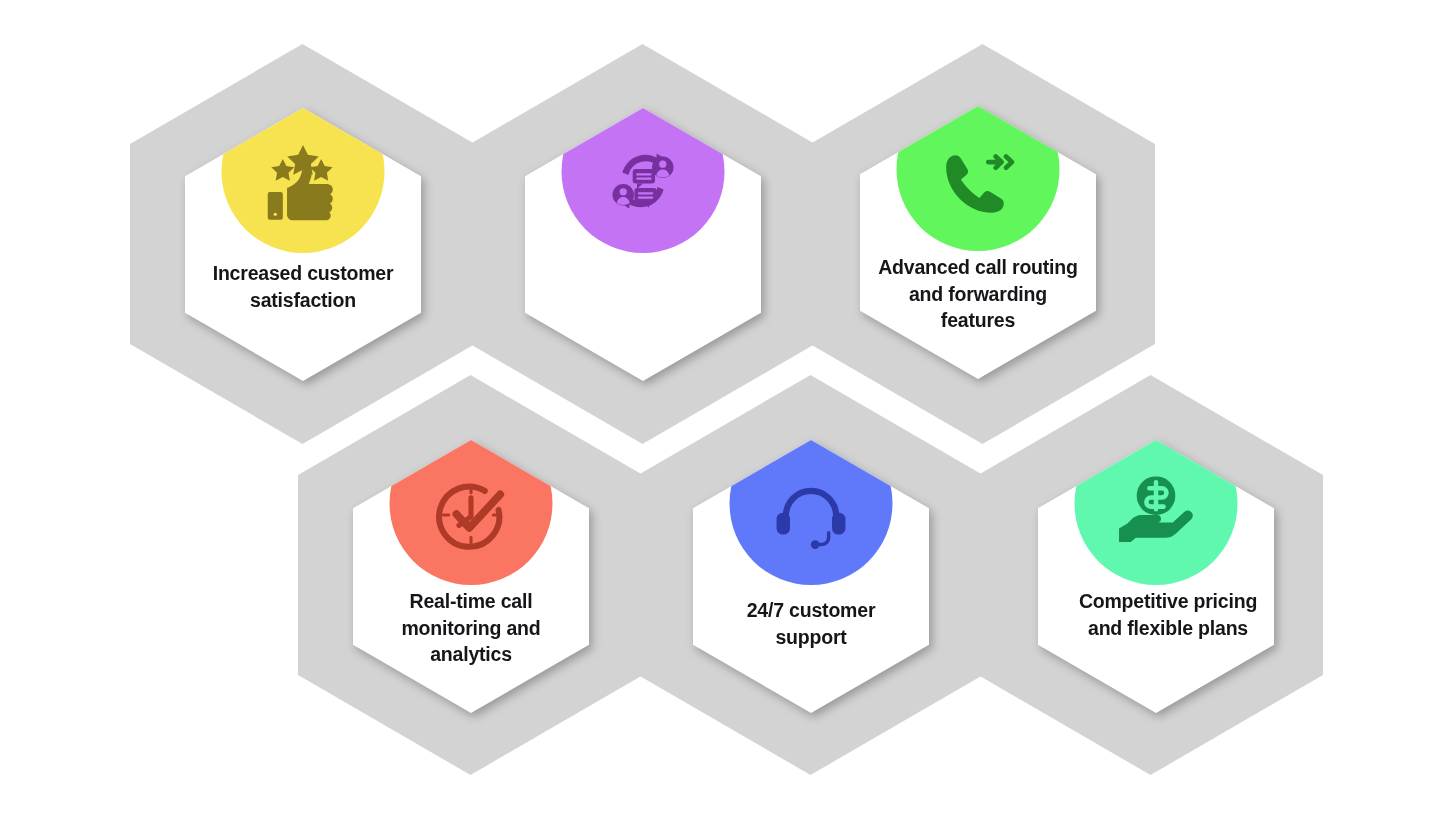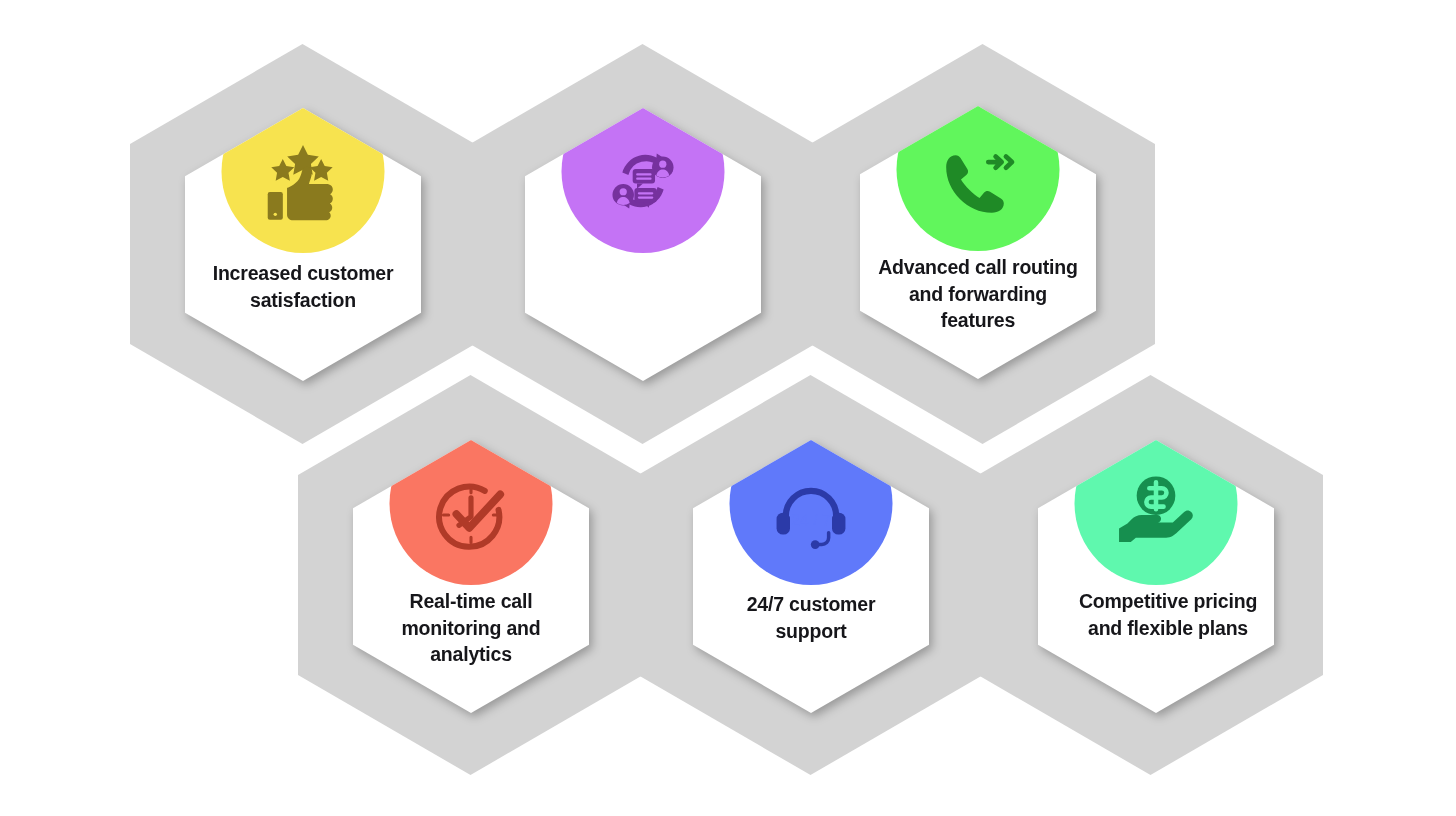--- a/index.html
+++ b/index.html
@@ -174,21 +174,21 @@
       <svg class="hex-icon" style="top:34px; width:84px; height:84px;" viewBox="0 0 100 100">
         <g fill="#2b3aa8">
           <path d="M20 60 L20 50 A30 30 0 0 1 80 50 L80 60" fill="none" stroke="#2b3aa8" stroke-width="7.5" stroke-linecap="round"></path>
           <rect x="9" y="46" width="16" height="26" rx="7.5"></rect>
           <rect x="75" y="46" width="16" height="26" rx="7.5"></rect>
           <path d="M71 70 L71 76 A8 8 0 0 1 63 84 L58 84" fill="none" stroke="#2b3aa8" stroke-width="4.2" stroke-linecap="round"></path>
           <circle cx="55" cy="84" r="5.2"></circle>
           <text x="50" y="62" text-anchor="middle" font-family="'Liberation Sans', sans-serif" font-size="19" font-weight="400" fill="#6079fa">24 / 7</text>
         </g>
       </svg>
-      <div class="hex-label" style="top:151px;">24/7 customer
+      <div class="hex-label" style="top:157px;">24/7 customer
 support</div>
     </div>
   </div>
 
   <div class="hex-card" style="left:1038px; top:440px; width:236px; height:273px;">
     <div class="hex-card-inner">
       <div class="hex-disc" style="top:-18px; width:163px; height:163px; background:#5ff8ae;"></div>
       <svg class="hex-icon" style="top:28px; width:84px; height:84px;" viewBox="0 0 100 100">
         <g fill="#168f4f">
           <circle cx="50" cy="33" r="23"></circle>

